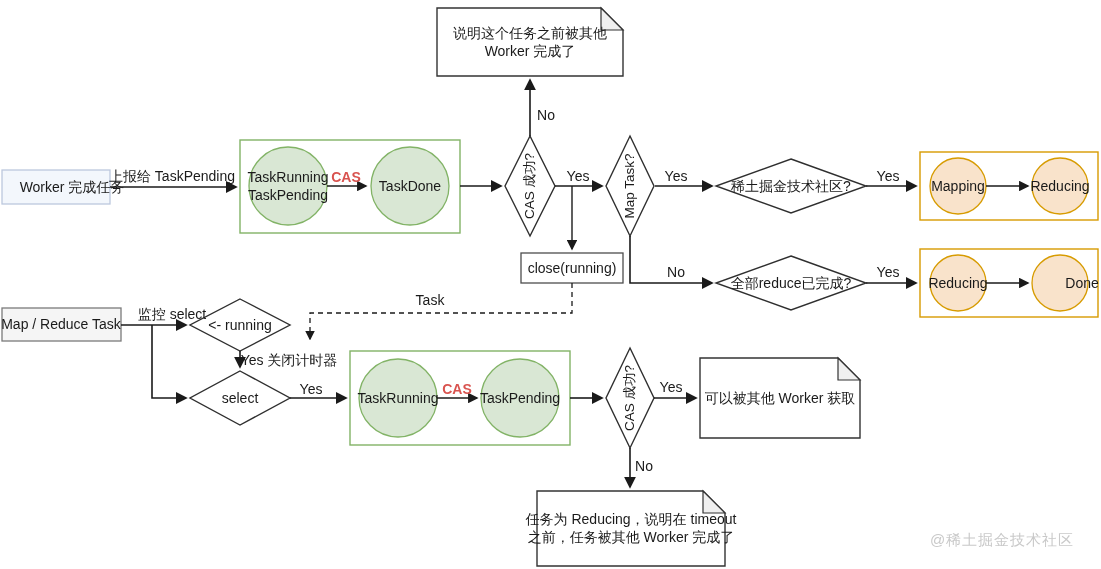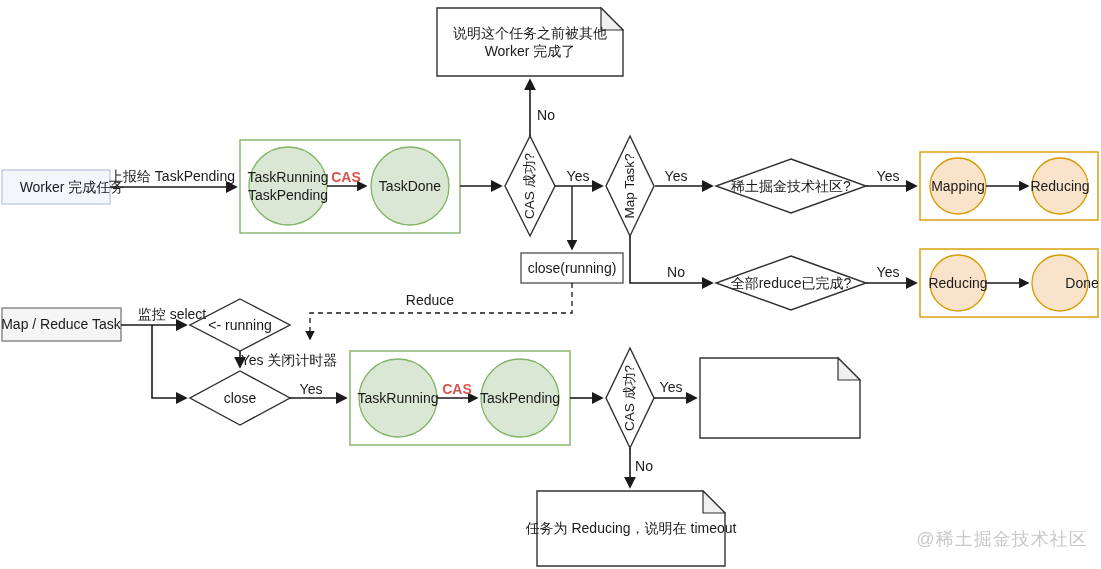--- a/index.html
+++ b/index.html
@@ -23,21 +23,21 @@
   .note-fold{fill:#f0f0f0;stroke:#333;stroke-width:1.2;}
   .arrowhead{fill:#1a1a1a;}
   .lbl{
     position:absolute;transform:translate(-50%,-50%);
     font-size:14px;line-height:1.3;white-space:nowrap;text-align:center;
   }
   .lbl.rot{transform:translate(-50%,-50%) rotate(-90deg);font-size:13.5px;}
   .lbl.small{font-size:14px;text-align:right;}
   .lbl.wrap{white-space:normal;}
   .cas{color:var(--cas-red,#d9534f);font-weight:bold;font-size:14px;text-align:center;}
-  .watermark{color:var(--watermark-gray,#c9c9c9);font-size:18px;letter-spacing:1px;}
+  .watermark{color:var(--watermark-gray,#c9c9c9);font-size:15px;letter-spacing:1px;}
 </style>
 </head>
 <body>
 
 <div id="canvas">
 
   <svg id="wires" width="1101" height="569" viewBox="0 0 1101 569">
     <defs>
       <marker id="arr" viewBox="0 0 10 10" refX="8.5" refY="5" markerWidth="7.5" markerHeight="7.5" orient="auto-start-reverse">
         <path d="M0,0 L10,5 L0,10 z" class="arrowhead"></path>
@@ -115,32 +115,34 @@
   <div class="lbl" style="left:791px;top:186px;">稀土掘金技术社区?</div>
   <div class="lbl" style="left:888px;top:176px;">Yes</div>
   <div class="lbl small" style="left:958px;top:186px;">Mapping</div>
   <div class="lbl small" style="left:1060px;top:186px;">Reducing</div>
   <div class="lbl" style="left:676px;top:272px;">No</div>
   <div class="lbl" style="left:791px;top:283px;">全部reduce已完成?</div>
   <div class="lbl" style="left:888px;top:272px;">Yes</div>
   <div class="lbl small" style="left:958px;top:283px;">Reducing</div>
   <div class="lbl small" style="left:1060px;top:283px;padding-left:44px;">Done</div>
   <div class="lbl" style="left:572px;top:268px;">close(running)</div>
-  <div class="lbl" style="left:430px;top:300px;">Reduce</div>
+  <div class="lbl" style="left:430px;top:300px;">Task</div>
 
   <div class="lbl wrap" style="left:530px;top:42px;width:180px;">说明这个任务之前被其他 Worker 完成了</div>
+  <div class="lbl" style="left:780px;top:398px;">可以被其他 Worker 获取</div>
   <div class="lbl" style="left:631px;top:528px;">
     <div>任务为 Reducing，说明在 timeout</div>
+    <div>之前，任务被其他 Worker 完成了</div>
   </div>
 
   <div class="lbl" style="left:61px;top:324px;">Map / Reduce Task</div>
   <div class="lbl" style="left:154px;top:314px;padding-left:36px;">监控 select</div>
   <div class="lbl" style="left:240px;top:325px;text-align:center;">&lt;- running</div>
   <div class="lbl" style="left:289px;top:360px;">Yes 关闭计时器</div>
-  <div class="lbl" style="left:240px;top:398px;">close</div>
+  <div class="lbl" style="left:240px;top:398px;">select</div>
   <div class="lbl" style="left:311px;top:389px;">Yes</div>
   <div class="lbl" style="left:398px;top:398px;">TaskRunning</div>
   <div class="lbl cas" style="left:457px;top:389px;">CAS</div>
   <div class="lbl" style="left:520px;top:398px;">TaskPending</div>
   <div class="lbl rot" style="left:630px;top:398px;">CAS 成功?</div>
   <div class="lbl" style="left:671px;top:387px;">Yes</div>
   <div class="lbl" style="left:644px;top:466px;">No</div>
 
   <div class="lbl watermark" style="left:1002px;top:540px;">@稀土掘金技术社区</div>
 

